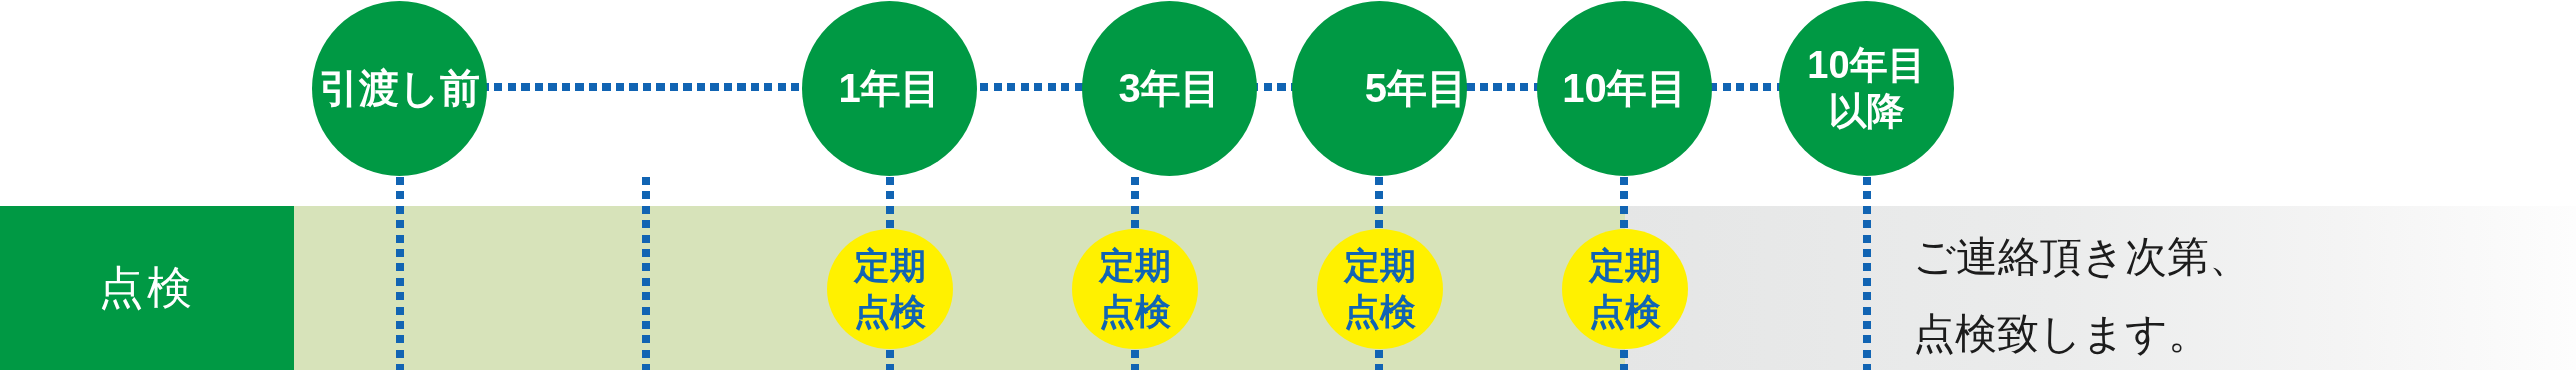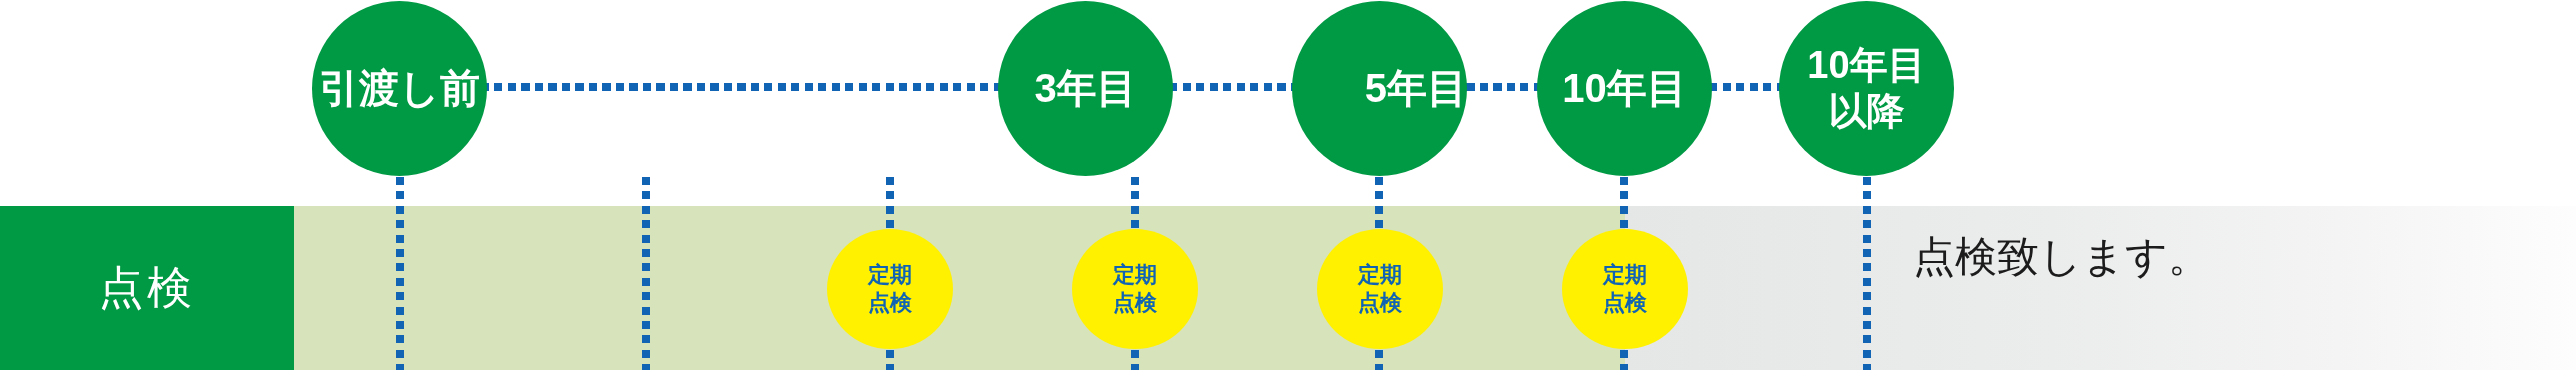--- a/index.html
+++ b/index.html
@@ -63,21 +63,21 @@
   }
   .circle.two-line span{font-size:38px;line-height:1.22;}
   
   .badge{
     position:absolute;top:229px;width:126px;height:120px;
     background:var(--yellow);border-radius:50%;
     display:flex;flex-direction:column;align-items:center;justify-content:center;
     z-index:2;
   }
   .badge span{
-    color:var(--blue);font-size:22px;font-weight:700;line-height:1.28;white-space:nowrap;
+    color:var(--blue);font-size:36px;font-weight:700;line-height:1.28;white-space:nowrap;
   }
   
   .note{
     position:absolute;left:1913px;top:218px;
     color:var(--note-text);font-size:42px;line-height:77px;
     z-index:2;white-space:nowrap;
   }
 </style>
 </head>
 <body>
@@ -95,21 +95,24 @@
   <div class="vdots" style="left:642px;"></div>
   <div class="vdots" style="left:886px;"></div>
   <div class="vdots" style="left:1131px;"></div>
   <div class="vdots" style="left:1375px;"></div>
   <div class="vdots" style="left:1620px;"></div>
   <div class="vdots" style="left:1863px;"></div>
 
   <div class="circle" style="left:312px;text-align:center;">
     <span>引渡し前</span>
   </div>
-  <div class="circle" style="left:998px;">
+  <div class="circle" style="left:802px;">
+    <span>1年目</span>
+  </div>
+  <div class="circle" style="left:1082px;">
     <span>3年目</span>
   </div>
   <div class="circle" style="left:1292px;align-items:flex-end;">
     <span>5年目</span>
   </div>
   <div class="circle" style="left:1537px;">
     <span>10年目</span>
   </div>
   <div class="circle two-line" style="left:1779px;">
     <span>10年目</span>
@@ -127,17 +130,18 @@
   <div class="badge" style="left:1317px;">
     <span>定期</span>
     <span>点検</span>
   </div>
   <div class="badge" style="left:1562px;">
     <span>定期</span>
     <span>点検</span>
   </div>
 
   <div class="note">
+    <div>ご連絡頂き次第、</div>
     <div>点検致します。</div>
   </div>
 
 </div>
 
 
 </body></html>

